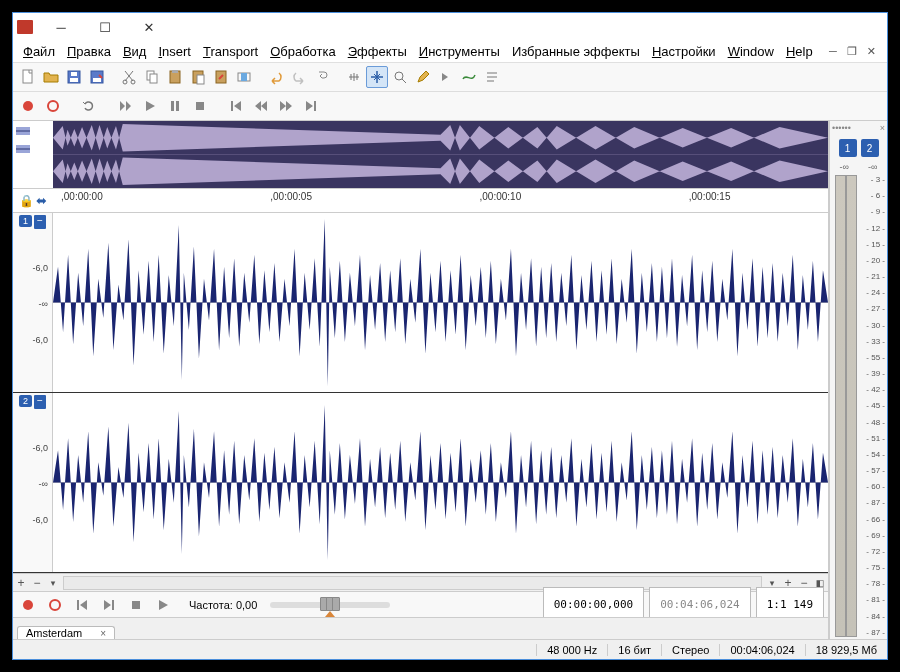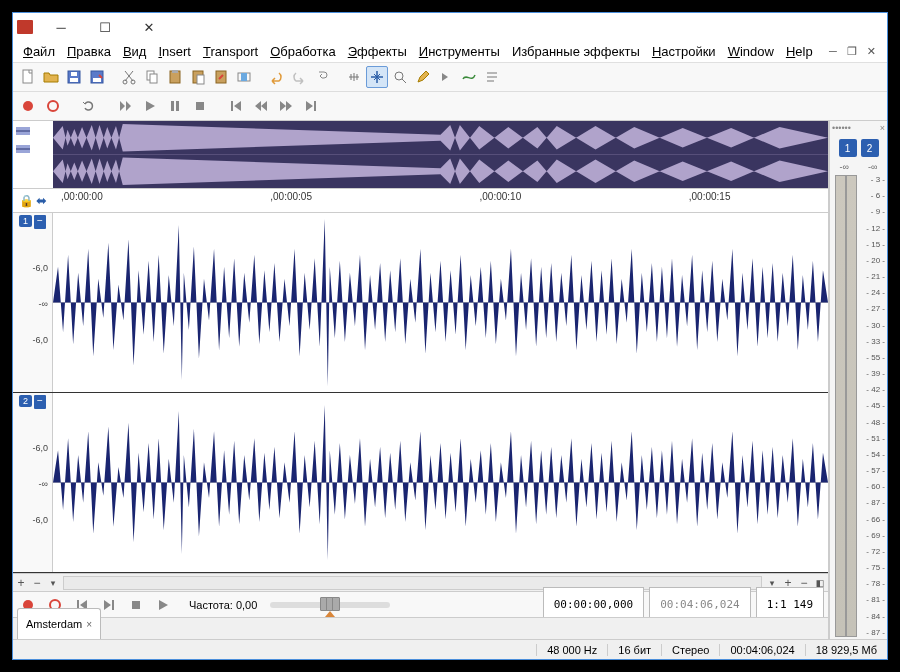--- a/index.html
+++ b/index.html
@@ -44,21 +44,21 @@
 .hscroll-row .scroll { flex: 1; height: 14px; background: #eaeaea; border: 1px solid #ccc; margin: 0 2px; }
 .transport-bar { height: 26px; display: flex; align-items: center; padding: 2px 4px; gap: 5px; border-top: 1px solid #ccc; background: #f8f8f8; font-size: 11px; justify-content: space-between; }
 .transport-bar .tlabel { margin-left: 10px; }
 .transport-bar .slider { width: 120px; height: 6px; background: #ddd; position: relative; border-radius: 3px; margin: 0 8px; }
 .transport-bar .slider .thumb-grp { position: absolute; left: 50%; top: -5px; transform: translateX(-50%); display: flex; }
 .transport-bar .slider .thumb { width: 8px; height: 14px; background: #aaa; border: 1px solid #888; border-radius: 1px; margin: 0 -1px; }
 .transport-bar .marker { position: absolute; left: 50%; bottom: -9px; transform: translateX(-50%); width: 0; height: 0; border-left: 5px solid transparent; border-right: 5px solid transparent; border-bottom: 6px solid #d9863a; }
 .transport-bar .readout { border: 1px solid #bbb; background: #fff; padding: 10px 10px; min-width: 100px; text-align: right; font-family: monospace; font-size: 11px; }
 .transport-bar .readout.dim { color: #888; }
 .tab-row { height: 22px; display: flex; align-items: flex-end; padding: 0 4px; border-top: 1px solid #ccc; background: #f0f0f0; }
-.tab { background: #fff; border: 1px solid #bbb; border-bottom: none; padding: 9px 8px; font-size: 11px; display: flex; align-items: center; gap: 4px; border-radius: 3px 3px 0 0; }
+.tab { background: #fff; border: 1px solid #bbb; border-bottom: none; padding: 0 8px; font-size: 11px; display: flex; align-items: center; gap: 18px; border-radius: 3px 3px 0 0; }
 .tab .cx { font-size: 10px; color: #666; }
 .right-panel { width: 58px; display: flex; flex-direction: column; background: #f5f5f5; border-left: 1px solid #ccc; }
 .rp-head { height: 14px; display: flex; align-items: center; justify-content: space-between; font-size: 9px; padding: 0 2px; color: #888; }
 .ch-btns { display: flex; justify-content: center; gap: 4px; padding: 4px 0; }
 .ch-btn { background: #2c5fb0; color: #fff; width: 18px; height: 18px; display: flex; align-items: center; justify-content: center; font-size: 10px; border-radius: 2px; }
 .meter-labels { display: flex; justify-content: space-around; font-size: 9px; color: #666; padding: 1px 0; }
 .meters { flex: 1; display: flex; justify-content: center; gap: 0; padding: 2px 4px; }
 .meter { width: 11px; background: linear-gradient(to bottom, #ccc8be 0%, #c5c2b8 100%); border: 1px solid #999; }
 .db-scale { display: flex; flex-direction: column; justify-content: space-between; font-size: 8px; color: #555; padding: 2px 2px 2px 4px; text-align: right; }
 .statusbar { height: 20px; display: flex; align-items: center; justify-content: flex-end; border-top: 1px solid #ccc; background: #f0f0f0; font-size: 11px; }

